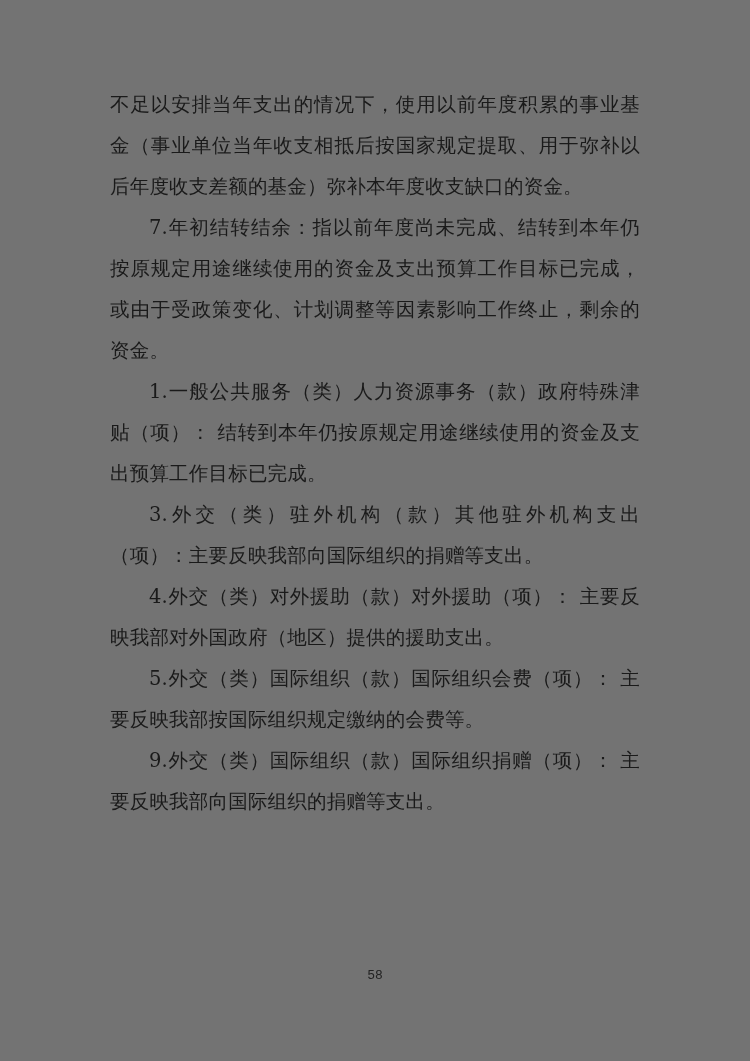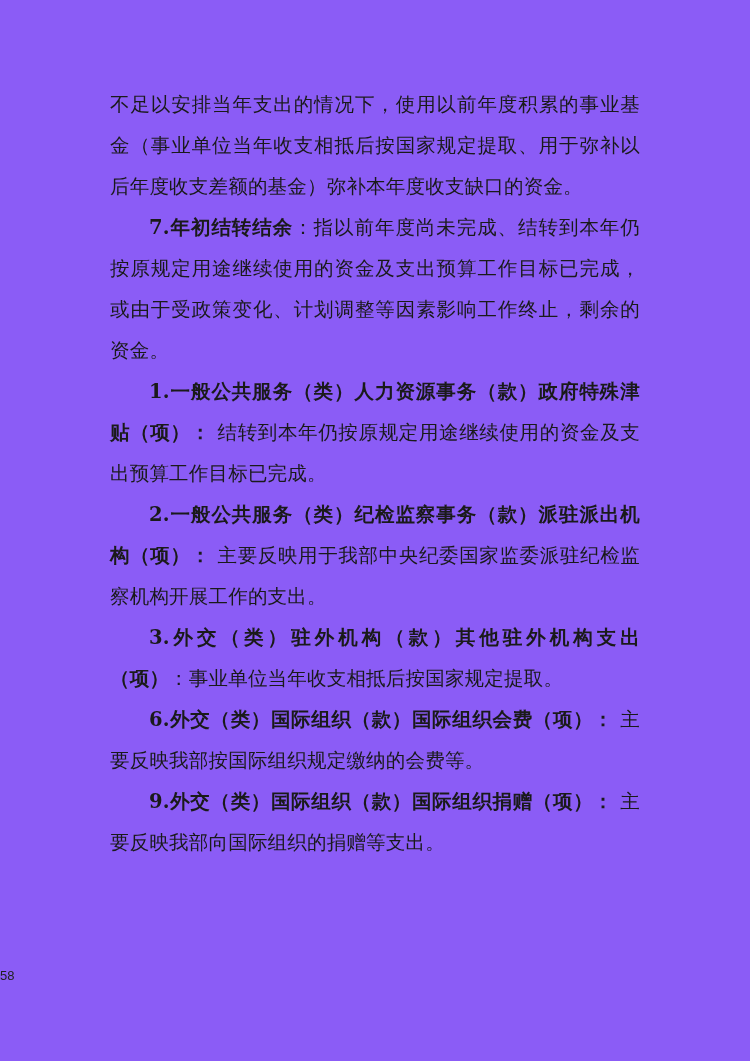--- a/index.html
+++ b/index.html
@@ -7,21 +7,21 @@
     padding: 0;
     background: #d8d8d8;
   }
   body {
     font-family: "DejaVu Serif", "Liberation Serif", serif;
   }
   .page {
     position: relative;
     width: 750px;
     height: 1061px;
-    background: #8b5cf6;
+    background: #737373;
     margin: 0 auto;
     overflow: hidden;
     box-sizing: border-box;
   }
   .content {
     position: absolute;
     left: 110px;
     top: 84px;
     width: 530px;
   }
@@ -31,39 +31,40 @@
     line-height: 41px;
     color: #1a1a1a;
     text-align: justify;
     text-justify: inter-ideograph;
     letter-spacing: 0.2px;
   }
   p.indent {
     text-indent: 2em;
   }
   .bold {
-    font-weight: bold;
+    font-weight: normal;
   }
   .page-number {
     position: absolute;
     left: 0;
     right: 0;
     top: 968px;
+    text-align: center;
     font-size: 13px;
     color: #222;
-    font-family: Liberation Sans, sans-serif;
+    font-family: Liberation Mono, monospace;
   }
 </style>
 </head>
 <body>
 
 <div class="page">
   <div class="content" id="body-container">
       <p><span>不足以安排当年支出的情况下，使用以前年度积累的事业基金（事业单位当年收支相抵后按国家规定提取、用于弥补以后年度收支差额的基金）弥补本年度收支缺口的资金。</span></p>
       <p class="indent"><span class="bold">7.年初结转结余</span><span>：指以前年度尚未完成、结转到本年仍按原规定用途继续使用的资金及支出预算工作目标已完成，或由于受政策变化、计划调整等因素影响工作终止，剩余的资金。</span></p>
       <p class="indent"><span class="bold">1.一般公共服务（类）人力资源事务（款）政府特殊津贴（项）：</span><span> 结转到本年仍按原规定用途继续使用的资金及支出预算工作目标已完成。</span></p>
-      <p class="indent"><span class="bold">2.一般公共服务（类）纪检监察事务（款）派驻派出机构（项）：</span><span> 主要反映用于我部中央纪委国家监委派驻纪检监察机构开展工作的支出。</span></p>
-      <p class="indent"><span class="bold">3.外交（类）驻外机构（款）其他驻外机构支出（项）</span><span>：事业单位当年收支相抵后按国家规定提取。</span></p>
-      <p class="indent"><span class="bold">6.外交（类）国际组织（款）国际组织会费（项）：</span><span> 主要反映我部按国际组织规定缴纳的会费等。</span></p>
+      <p class="indent"><span class="bold">3.外交（类）驻外机构（款）其他驻外机构支出（项）</span><span>：主要反映我部向国际组织的捐赠等支出。</span></p>
+      <p class="indent"><span class="bold">4.外交（类）对外援助（款）对外援助（项）：</span><span> 主要反映我部对外国政府（地区）提供的援助支出。</span></p>
+      <p class="indent"><span class="bold">5.外交（类）国际组织（款）国际组织会费（项）：</span><span> 主要反映我部按国际组织规定缴纳的会费等。</span></p>
       <p class="indent"><span class="bold">9.外交（类）国际组织（款）国际组织捐赠（项）：</span><span> 主要反映我部向国际组织的捐赠等支出。</span></p>
     </div>
   <div class="page-number">58</div>
 </div>
 
 </body></html>

